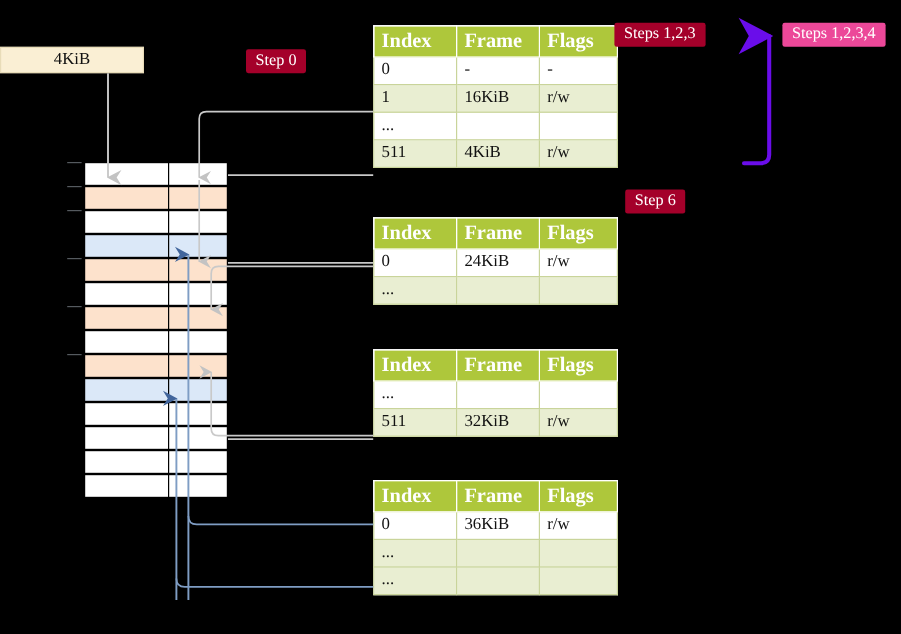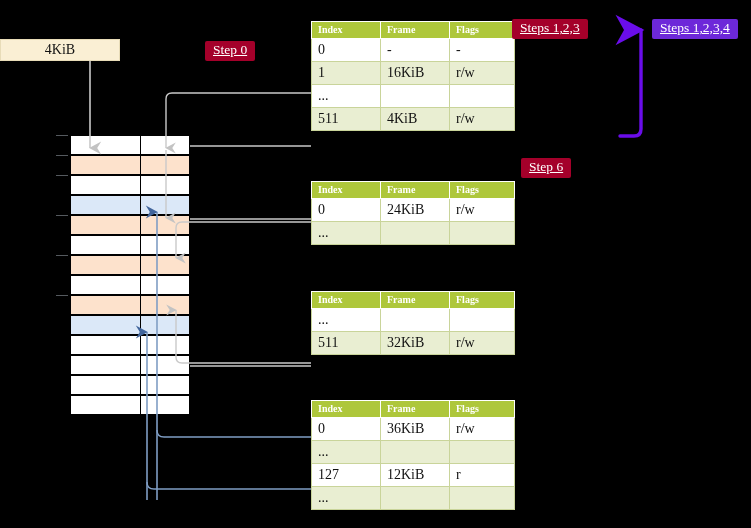--- a/index.html
+++ b/index.html
@@ -14,21 +14,21 @@
     position:absolute;left:0px;top:39px;width:120px;height:22px;
     background:#faefd4;border:1px solid #e8dcb8;
     display:flex;align-items:center;justify-content:center;
     font-size:14px;color:#111;box-sizing:border-box;
   }
 
   
   .badge{
     position:absolute;display:inline-flex;align-items:center;justify-content:center;
     font-size:13.5px;color:#ffffff;padding:2px 8px 3px 8px;border-radius:2px;
-    white-space:nowrap;line-height:1.1;text-decoration:underline;
+    white-space:nowrap;line-height:1.1;
   }
   .badge-red{background:#a4002a;}
   .badge-purple{background:#6a0dea;}
 
   
   .memgrid{position:absolute;left:70px;top:135px;width:120px;height:280px;}
   .memrow{
     position:absolute;left:0;width:120px;height:20px;box-sizing:border-box;
     border:1px solid #000000;background:#ffffff;
   }
@@ -38,21 +38,21 @@
   .vsep{position:absolute;top:0;width:1px;height:280px;background:#000000;}
 
   
   .ptable{
     position:absolute;border-collapse:collapse;border-spacing:0;
     background:#ffffff;font-size:14px;color:#111;
     border:1px solid #c9d49a;
   }
   .ptable th{
     background:#aec73b;color:#ffffff;font-weight:bold;text-align:left;
-    padding:2px 6px 3px 6px;border:1px solid #ffffff;font-size:10px;
+    padding:2px 6px 3px 6px;border:1px solid #ffffff;font-size:17px;
   }
   .ptable td{
     border:1px solid #c9d49a;padding:2px 6px 3px 6px;height:17px;
     vertical-align:middle;white-space:nowrap;
   }
   .ptable tr.alt td{background:#e9eed2;}
   .ptable tr.plain td{background:#ffffff;}
   .ptable td.hl{background:#fcf9a0;}
   .colI{width:56px;}
   .colF{width:56px;}
@@ -178,38 +178,33 @@
           <tr class="plain">
             <td class="colI">0</td>
             <td class="colF">36KiB</td>
             <td class="colG">r/w</td>
           </tr>
           <tr class="alt">
             <td class="colI">...</td>
             <td class="colF"></td>
             <td class="colG"></td>
           </tr>
-          <tr class="plain">
-            <td class="colI">127</td>
-            <td class="colF">12KiB</td>
-            <td class="colG">r</td>
-          </tr>
           <tr class="alt">
             <td class="colI">...</td>
             <td class="colF"></td>
             <td class="colG"></td>
           </tr>
         </tbody>
       </table>
     </div>
 
   <div id="badges-host">
       <div class="badge badge-red" style="left: 205px; top: 41px; background: rgb(164, 0, 42);">Step 0</div>
       <div class="badge badge-red" style="left: 512px; top: 19px; background: rgb(164, 0, 42);">Steps 1,2,3</div>
-      <div class="badge badge-purple" style="left: 652px; top: 19px; background: #6d28d9;">Steps 1,2,3,4</div>
+      <div class="badge badge-purple" style="left: 652px; top: 19px; background: #ec4899;">Steps 1,2,3,4</div>
       <div class="badge badge-red" style="left: 521px; top: 158px; background: rgb(164, 0, 42);">Step 6</div>
     </div>
 
   <svg class="wires" viewBox="0 0 751 528">
     <defs>
       <marker id="agrey" markerWidth="9" markerHeight="9" refX="4.5" refY="7.5" orient="auto">
         <path d="M0.5,0.5 L4.5,8 L8.5,0.5 L4.5,3 Z" fill="#c3c3c3"></path>
       </marker>
       <marker id="ablue" markerWidth="9" markerHeight="9" refX="4.5" refY="7.5" orient="auto">
         <path d="M0.5,0.5 L4.5,8 L8.5,0.5 L4.5,3 Z" fill="#41659c"></path>

